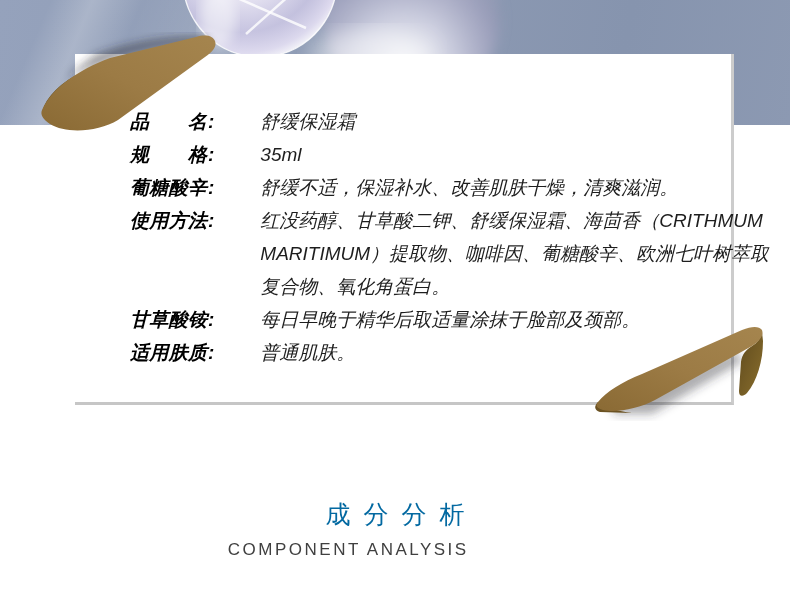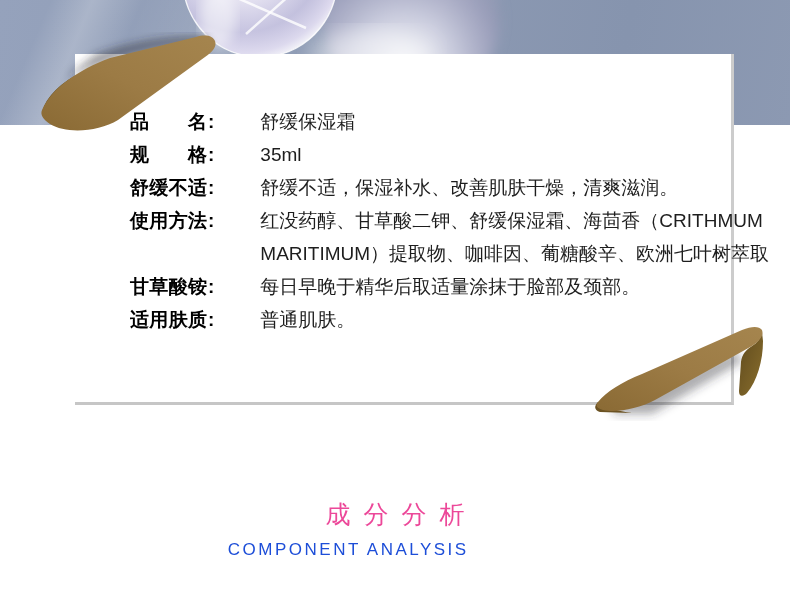--- a/index.html
+++ b/index.html
@@ -26,47 +26,47 @@
   .card{
     position:absolute;left:75px;top:54px;width:659px;height:351px;
     background:#ffffff;
     border-right:3px solid #cccccc;
     border-bottom:3px solid #c6c6c6;
     box-sizing:border-box;
     z-index:2;
   }
   .card-inner{
     padding:51px 18px 0 55px;
-    font-size:19px;line-height:33px;color:#1c1c1c;
+    font-size:19px;line-height:33px;color:#1c1c1c;font-style:italic;
   }
   .row{display:flex;align-items:flex-start;}
   .lbl{
     flex:0 0 77px;width:77px;
     font-weight:700;color:#000;
     text-align:justify;text-align-last:justify;
     white-space:nowrap;
   }
   .colon{font-weight:700;color:#000;margin:0 2px 0 1px;}
   .val{flex:1;color:#1e1e1e;margin-left:44px;}
   .val .ln{white-space:nowrap;}
   
   .ribbons{position:absolute;left:0;top:0;z-index:5;pointer-events:none;}
   
   .sec-title{
     position:absolute;left:0;top:498px;width:790px;
     text-align:center;
     font-size:25px;letter-spacing:13px;text-indent:13px;
-    color:#ec4899;font-weight:400;
+    color:#0369a1;font-weight:400;
     z-index:1;
   }
   .sec-subtitle{
     position:absolute;left:0;top:540px;width:694px;
     text-align:center;
     font-size:17px;letter-spacing:2.5px;text-indent:2.5px;
-    color:#1d4ed8;font-weight:400;
+    color:#404040;font-weight:400;
     z-index:1;
   }
 </style>
 </head>
 <body>
 
 <div class="page">
 
   <div class="header-band">
     <svg width="790" height="125" viewBox="0 0 790 125">
@@ -113,31 +113,32 @@
         <span class="val">舒缓保湿霜</span>
       </div>
 
       <div class="row">
         <span class="lbl">规格</span>
           <span class="colon">:</span>
         <span class="val">35ml</span>
       </div>
 
       <div class="row">
-        <span class="lbl">舒缓不适</span>
+        <span class="lbl">葡糖酸辛</span>
           <span class="colon">:</span>
         <span class="val">舒缓不适，保湿补水、改善肌肤干燥，清爽滋润。</span>
       </div>
 
       <div class="row">
         <span class="lbl">使用方法</span>
           <span class="colon">:</span>
         <span class="val">
           <div class="ln">红没药醇、甘草酸二钾、舒缓保湿霜、海茴香（CRITHMUM</div>
           <div class="ln">MARITIMUM）提取物、咖啡因、葡糖酸辛、欧洲七叶树萃取</div>
+          <div class="ln">复合物、氧化角蛋白。</div>
         </span>
       </div>
 
       <div class="row">
         <span class="lbl">甘草酸铵</span>
           <span class="colon">:</span>
         <span class="val">每日早晚于精华后取适量涂抹于脸部及颈部。</span>
       </div>
 
       <div class="row">

